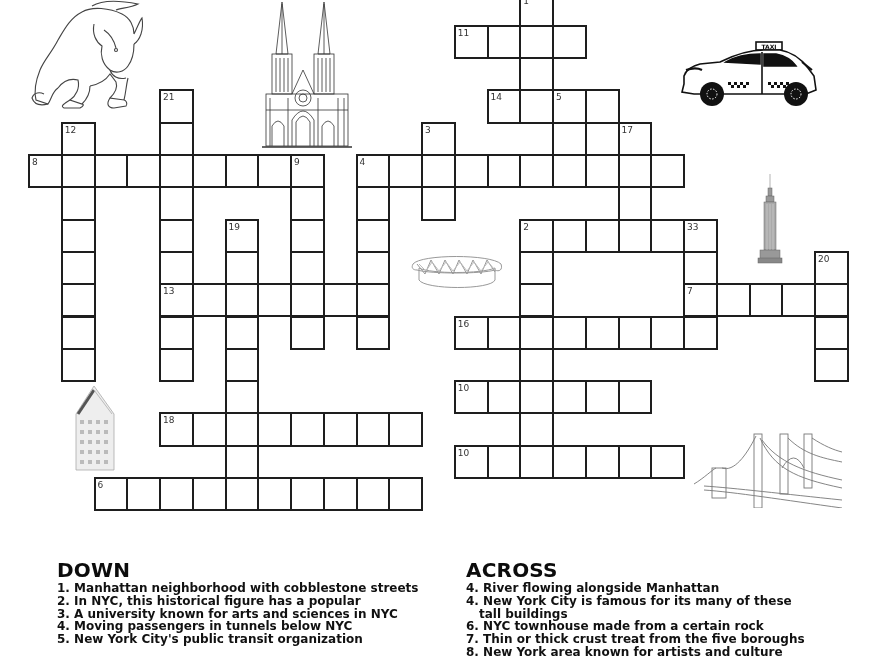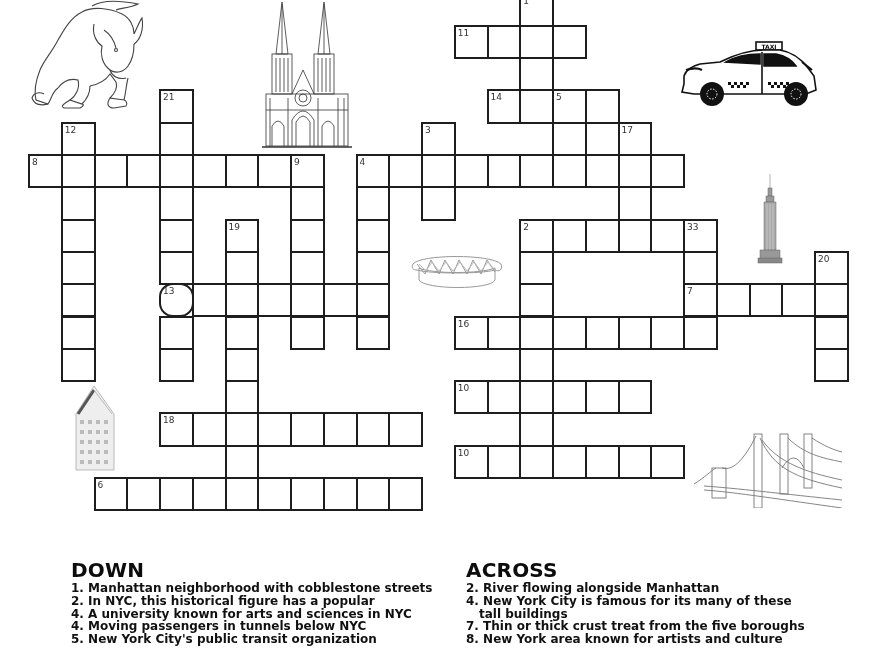--- a/index.html
+++ b/index.html
@@ -5,21 +5,21 @@
   html, body { margin:0; padding:0; }
   body { width:880px; height:660px; background:#ffffff; position:relative; overflow:hidden; font-family:"DejaVu Sans", sans-serif; }
   #grid { position:absolute; left:0; top:0; width:880px; height:520px; }
   .cell { position:absolute; box-sizing:border-box; width:34.75px; height:34.3px; border:2px solid #1e1e1e; background:#fff; margin-left:-1px; margin-top:-1px; }
   .cell .num { position:absolute; left:2px; top:1px; font-family:"DejaVu Sans", sans-serif; font-size:9px; line-height:10px; color:#333; }
   .art { position:absolute; }
   .clues { position:absolute; top:558px; }
   .clues h2 { margin:0; font-family:"DejaVu Sans", sans-serif; font-weight:bold; font-size:20px; line-height:24px; color:#0c0c0c; letter-spacing:0.2px; }
   .clues .clue { font-family:"DejaVu Sans", sans-serif; font-weight:bold; font-size:12px; line-height:12.8px; color:#111; white-space:nowrap; }
   .clues .clue .cont { display:block; padding-left:13px; }
-  #down { left:57px;margin-left:14px; }
+  #down { left:57px; }
   #across { left:466px; }
 </style>
 </head>
 <body>
 
 <div id="grid">
     <div class="cell" style="left: 520.25px; top: -6.5px;">
       <span class="num">1</span>
     </div>
     <div class="cell" style="left: 454.75px; top: 25.8px;">
@@ -104,21 +104,21 @@
     <div class="cell" style="left: 160px; top: 251.9px;"></div>
     <div class="cell" style="left: 225.5px; top: 251.9px;"></div>
     <div class="cell" style="left: 291px; top: 251.9px;"></div>
     <div class="cell" style="left: 356.5px; top: 251.9px;"></div>
     <div class="cell" style="left: 520.25px; top: 251.9px;"></div>
     <div class="cell" style="left: 684px; top: 251.9px;"></div>
     <div class="cell" style="left: 815px; top: 251.9px;">
       <span class="num">20</span>
     </div>
     <div class="cell" style="left: 61.75px; top: 284.2px;"></div>
-    <div class="cell" style="left: 160px; top: 284.2px; border-radius: 14px;">
+    <div class="cell" style="left: 160px; top: 284.2px;">
       <span class="num">13</span>
     </div>
     <div class="cell" style="left: 192.75px; top: 284.2px;"></div>
     <div class="cell" style="left: 225.5px; top: 284.2px;"></div>
     <div class="cell" style="left: 258.25px; top: 284.2px;"></div>
     <div class="cell" style="left: 291px; top: 284.2px;"></div>
     <div class="cell" style="left: 323.75px; top: 284.2px;"></div>
     <div class="cell" style="left: 356.5px; top: 284.2px;"></div>
     <div class="cell" style="left: 520.25px; top: 284.2px;"></div>
     <div class="cell" style="left: 684px; top: 284.2px;">
@@ -345,24 +345,25 @@
     <path d="M10 62 C40 64 90 72 148 80"></path>
     <path d="M10 58 C40 60 90 66 148 72"></path>
     <path d="M88 40 Q100 20 110 40"></path>
   </g>
 </svg>
 
 <div class="clues" id="down">
   <h2>DOWN</h2>
   <div class="clue"><span>1. Manhattan neighborhood with cobblestone streets</span></div>
   <div class="clue"><span>2. In NYC, this historical figure has a popular</span></div>
-  <div class="clue"><span>4. A university known for arts and sciences in NYC</span></div>
+  <div class="clue"><span>3. A university known for arts and sciences in NYC</span></div>
   <div class="clue"><span>4. Moving passengers in tunnels below NYC</span></div>
   <div class="clue"><span>5. New York City's public transit organization</span></div>
 </div>
 
 <div class="clues" id="across">
   <h2>ACROSS</h2>
-  <div class="clue"><span>2. River flowing alongside Manhattan</span></div>
+  <div class="clue"><span>4. River flowing alongside Manhattan</span></div>
   <div class="clue"><span>4. New York City is famous for its many of these</span><span class="cont">tall buildings</span></div>
+  <div class="clue"><span>6. NYC townhouse made from a certain rock</span></div>
   <div class="clue"><span>7. Thin or thick crust treat from the five boroughs</span></div>
   <div class="clue"><span>8. New York area known for artists and culture</span></div>
 </div>
 
 </body></html>

